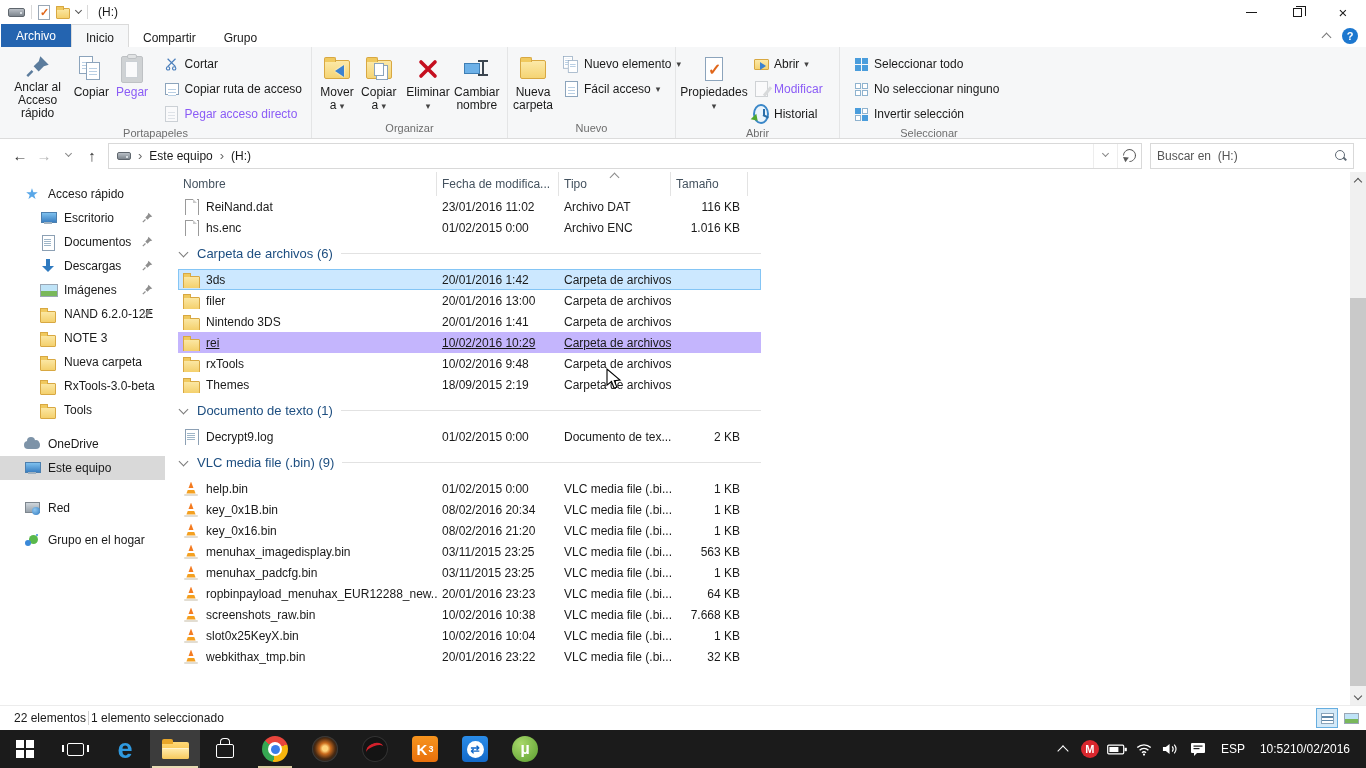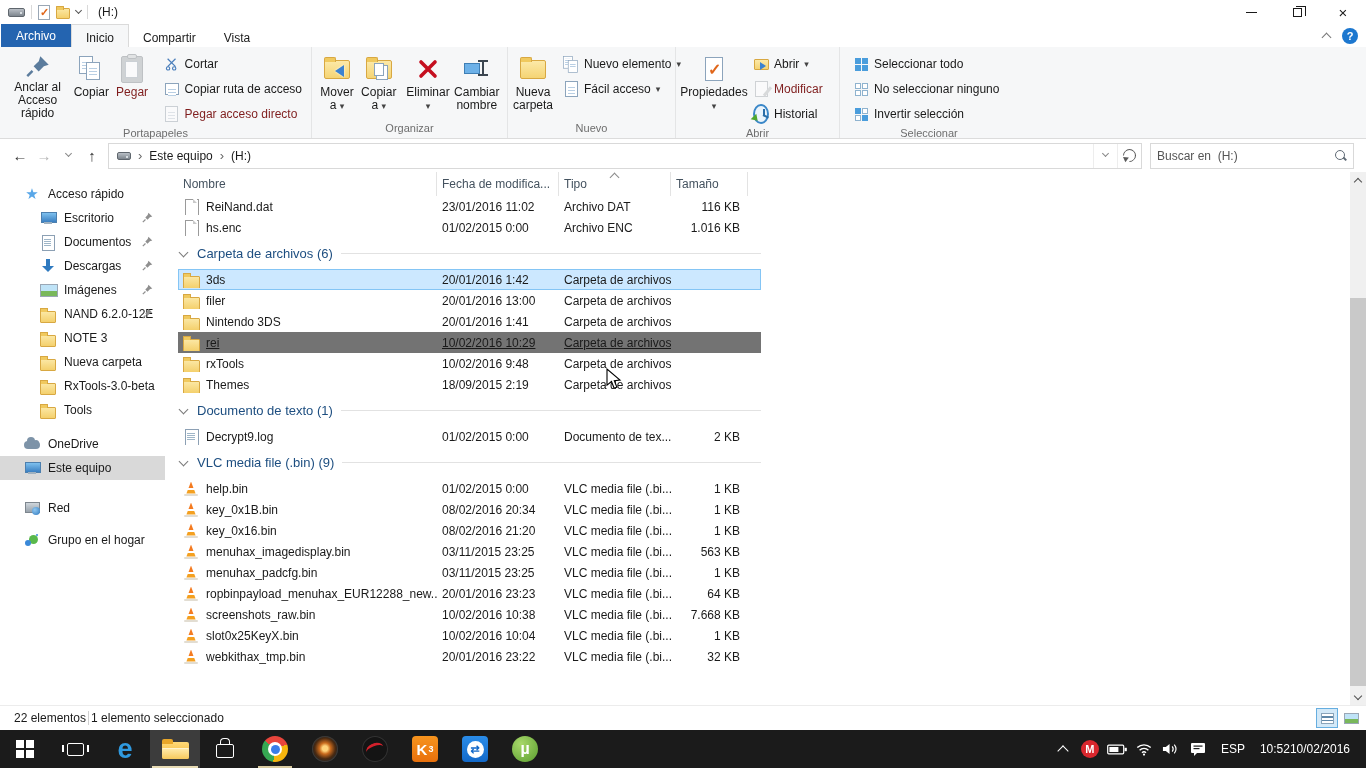--- a/index.html
+++ b/index.html
@@ -38,21 +38,21 @@
 
 #ribbon{position:absolute;top:47px;left:0;right:0;height:92px;background:#f6f7f8;border-bottom:1px solid #dcdcdc;display:flex}
 .rgroup{display:flex;flex-direction:column;border-right:1px solid #e4e5e6;height:100%}
 .rbody{flex:1;display:flex;align-items:flex-start;padding:3px 5px 0}
 .rlabel{height:18px;text-align:center;color:#6e6e6e;font-size:11px;line-height:16px}
 .bigbtn{display:flex;flex-direction:column;align-items:center;padding-top:2px;height:70px}
 .bigbtn .bicon{height:34px;display:flex;align-items:center;justify-content:center}
 .blabel{text-align:center;line-height:13px;font-size:12px;color:#1a1a1a}
 .smallstack{display:flex;flex-direction:column;gap:3px;padding-top:3px}
 .smallbtn{display:flex;align-items:center;height:22px;padding:0 4px;gap:5px;font-size:12px;color:#1a1a1a;white-space:nowrap}
-.disabled .blabel,.smallbtn.disabled{color:#7f1d1d}
+.disabled .blabel,.smallbtn.disabled{color:#8b5cf6}
 .disabled .bicon,.smallbtn.disabled .sicon{opacity:.45;filter:grayscale(60%)}
 .marrow{font-size:9px;color:#444;line-height:8px}
 .sicon{width:16px;height:16px;display:flex;align-items:center;justify-content:center;flex:none}
 
 .ic-page{width:13px;height:16px;background:#fff;border:1px solid #8ca4bc;position:relative}
 .ic-page::after{content:"";position:absolute;left:2px;right:2px;top:3px;height:9px;background:repeating-linear-gradient(#fff 0 2px,#b9cfe4 2px 3px)}
 .ic-copy2{position:relative;width:24px;height:26px}
 .ic-copy2 .p1,.ic-copy2 .p2{position:absolute;width:14px;height:18px;background:#fff;border:1px solid #8ca4bc}
 .ic-copy2 .p1{left:0;top:0}.ic-copy2 .p2{left:7px;top:6px}
 .ic-copy2 .p2::after,.ic-copy2 .p1::after{content:"";position:absolute;left:2px;right:2px;top:3px;height:10px;background:repeating-linear-gradient(#fff 0 2px,#b9cfe4 2px 3px)}
@@ -133,21 +133,21 @@
 .nicon.homegroup::after{content:"";position:absolute;left:1px;top:8px;width:6px;height:6px;border-radius:50%;background:#3a88d8;box-shadow:9px -8px 0 -2px #3a88d8}
 
 #filearea{position:absolute;left:165px;top:0;right:16px;height:100%}
 #colheaders{position:relative;display:grid;grid-template-columns:259px 122px 112px 77px;height:24px;padding-left:13px;align-items:center;color:#44525f}
 .chcell{height:100%;display:flex;align-items:center;padding-left:5px;border-right:1px solid #e3e3e3}
 .chcell.size span{width:100%;padding-right:8px}
 .sortmark{position:absolute;left:446px;top:2px;width:7px;height:7px;border-left:1.2px solid #8a8a8a;border-top:1.2px solid #8a8a8a;transform:rotate(45deg)}
 #rows{padding-left:13px}
 .frow{display:grid;grid-template-columns:259px 122px 112px 77px;height:21px;align-items:center;width:583px}
 .frow.sel{background:#cce8ff;box-shadow:inset 0 0 0 1px #84c5f5}
-.frow.hov{background:#737373}
+.frow.hov{background:#c4b5fd}
 .frow.hov .cell{text-decoration:underline}
 .cell{white-space:nowrap;overflow:hidden}
 .cname{display:flex;align-items:center;gap:7px;padding-left:5px}
 .cdate,.ctype{padding-left:5px;color:#1a1a1a}
 .csize{text-align:right;padding-right:8px}
 .grow{display:flex;align-items:center;height:31px;width:583px;gap:8px}
 .gchev{width:7px;height:7px;border-left:1.3px solid #7a7a7a;border-bottom:1.3px solid #7a7a7a;transform:rotate(-45deg);margin:0 2px 2px 2px;flex:none}
 .glabel{color:#1d4e80;font-size:13px;white-space:nowrap}
 .gline{flex:1;height:1px;background:#e2e2e2}
 .fi{width:16px;height:16px;position:relative;flex:none}
@@ -239,21 +239,21 @@
       <div class="wbtn">
           <span class="glyph-close">×</span>
         </div>
     </div>
   </div>
 
   <div id="tabrow">
     <div class="tab file">Archivo</div>
     <div class="tab active">Inicio</div>
     <div class="tab">Compartir</div>
-    <div class="tab">Vista</div>
+    <div class="tab">Grupo</div>
   </div>
   <div id="tabrow-right">
     <span class="chev-up"></span>
     <span class="help-circle">?</span>
   </div>
 
   <div id="ribbon">
     <div class="rgroup" style="width:312px">
       <div class="rbody">
         <div class="bigbtn" style="width:80px">

